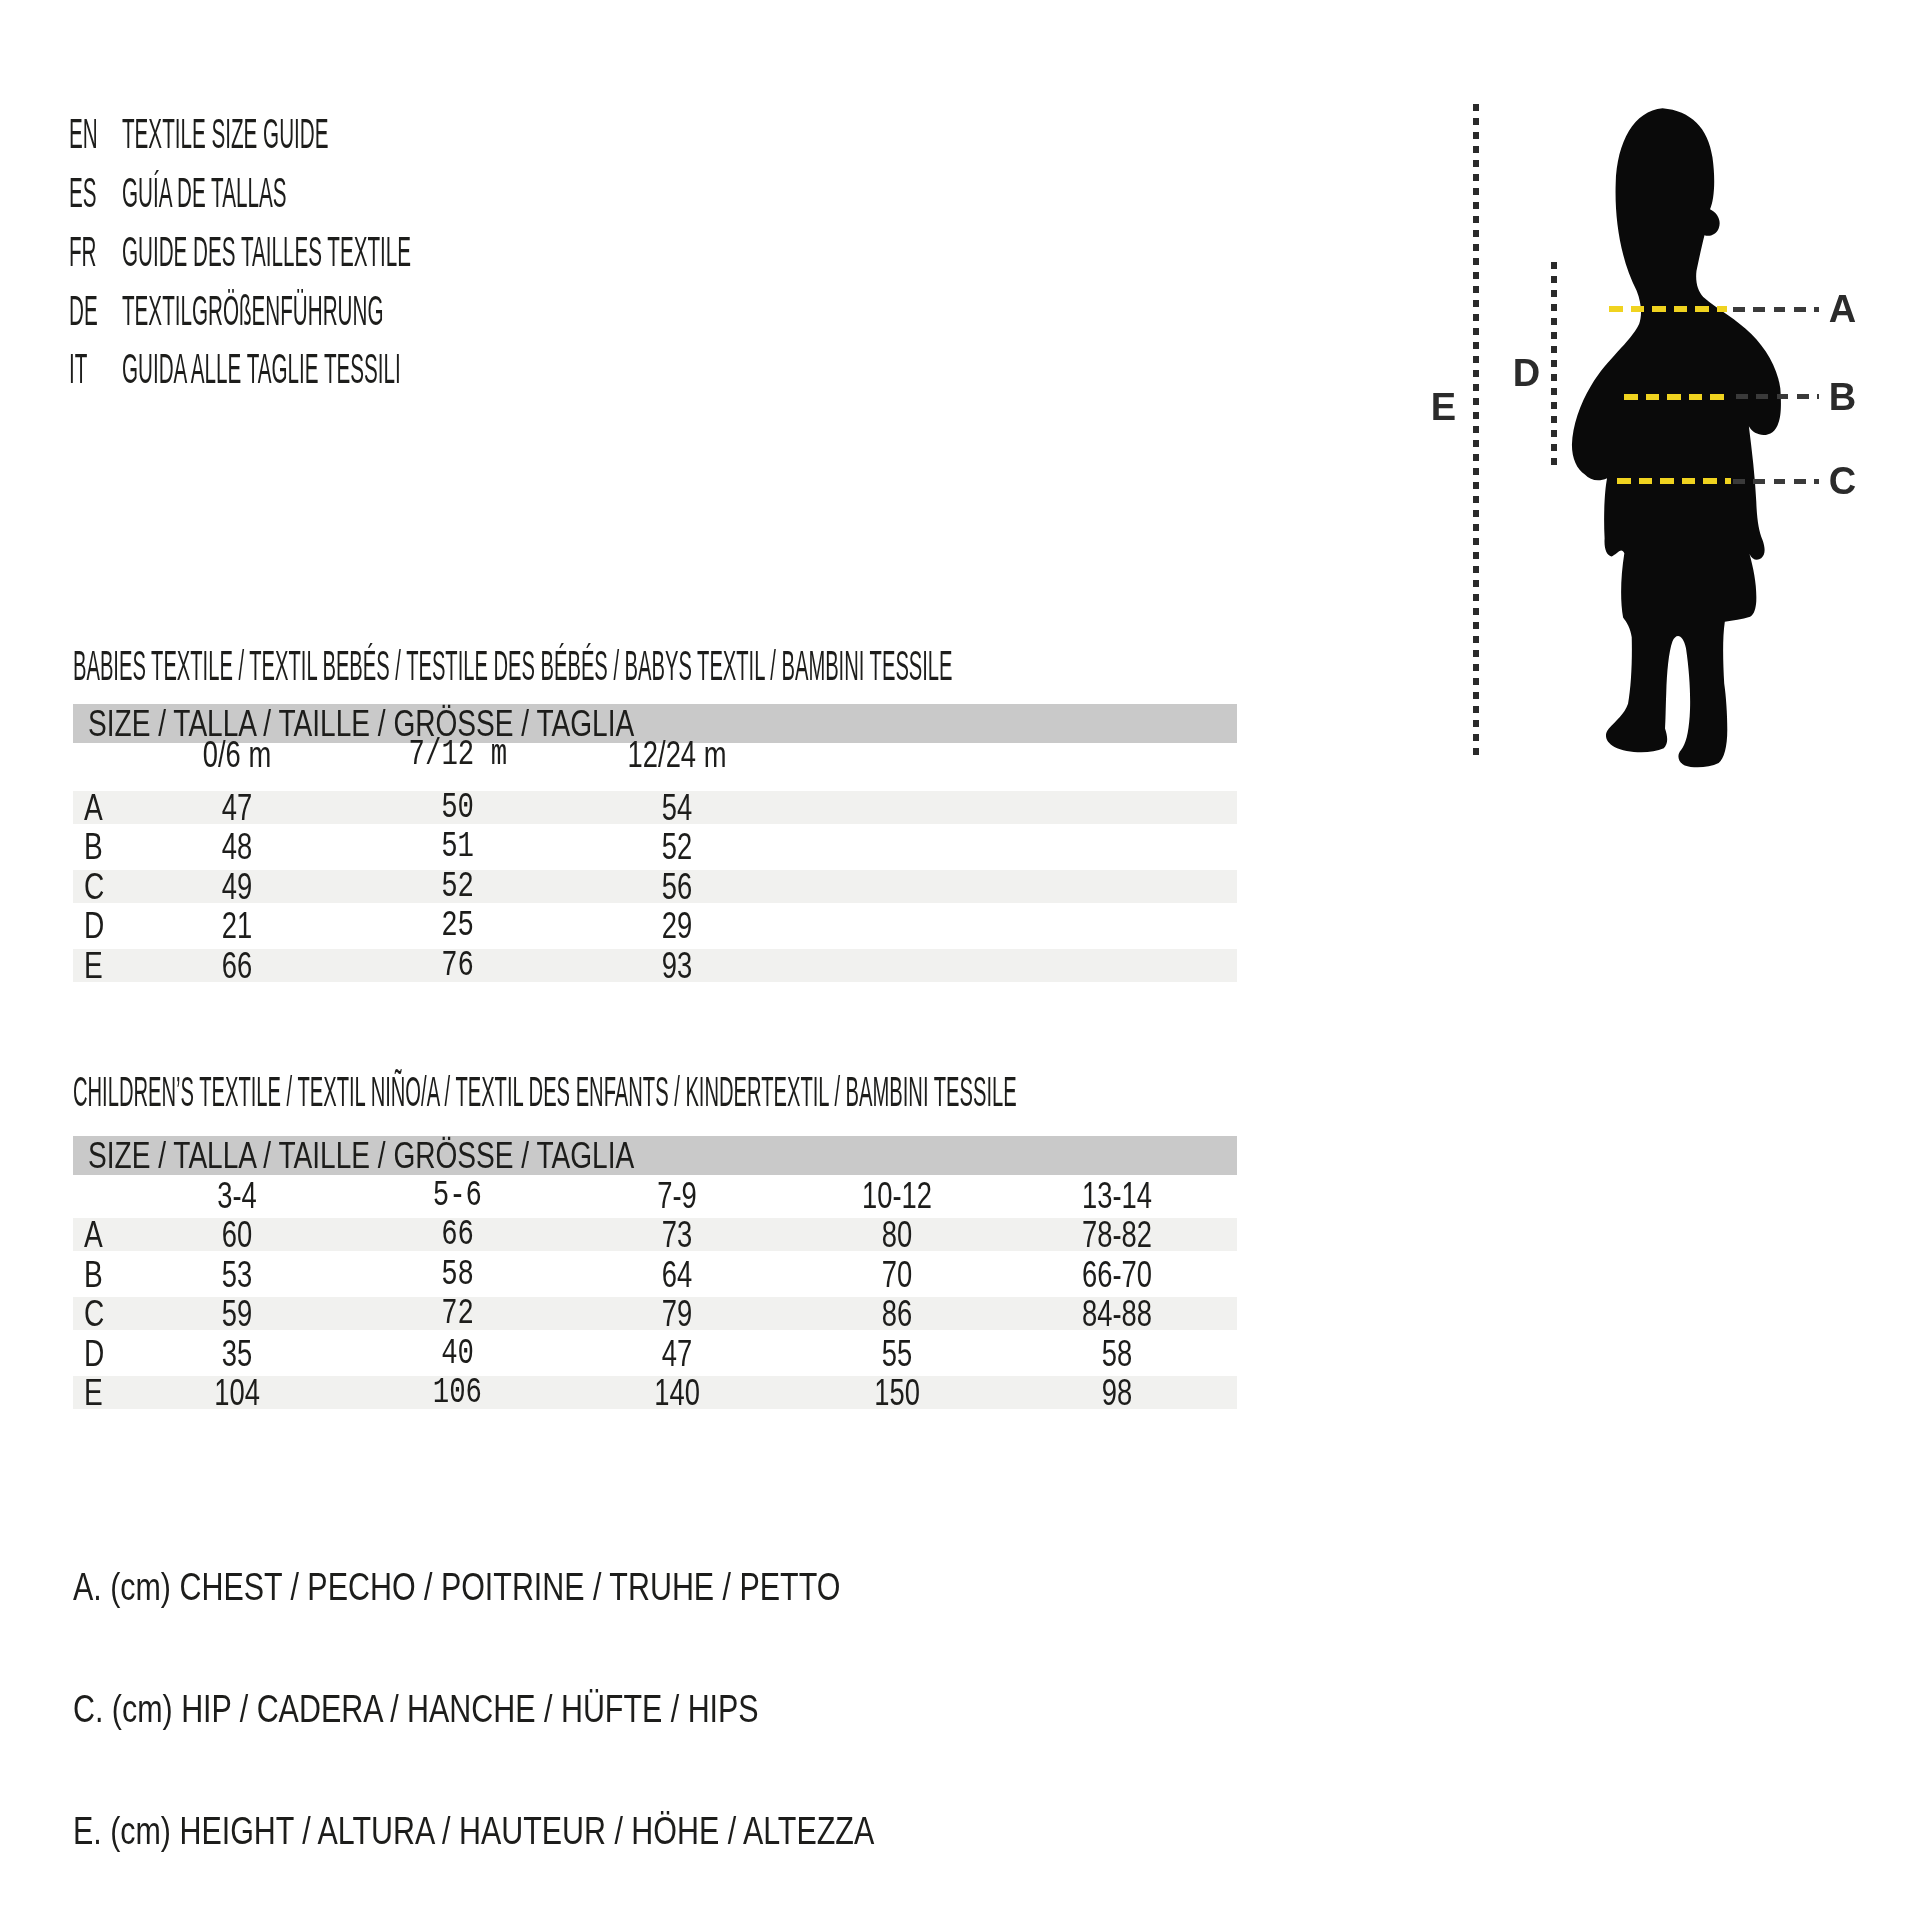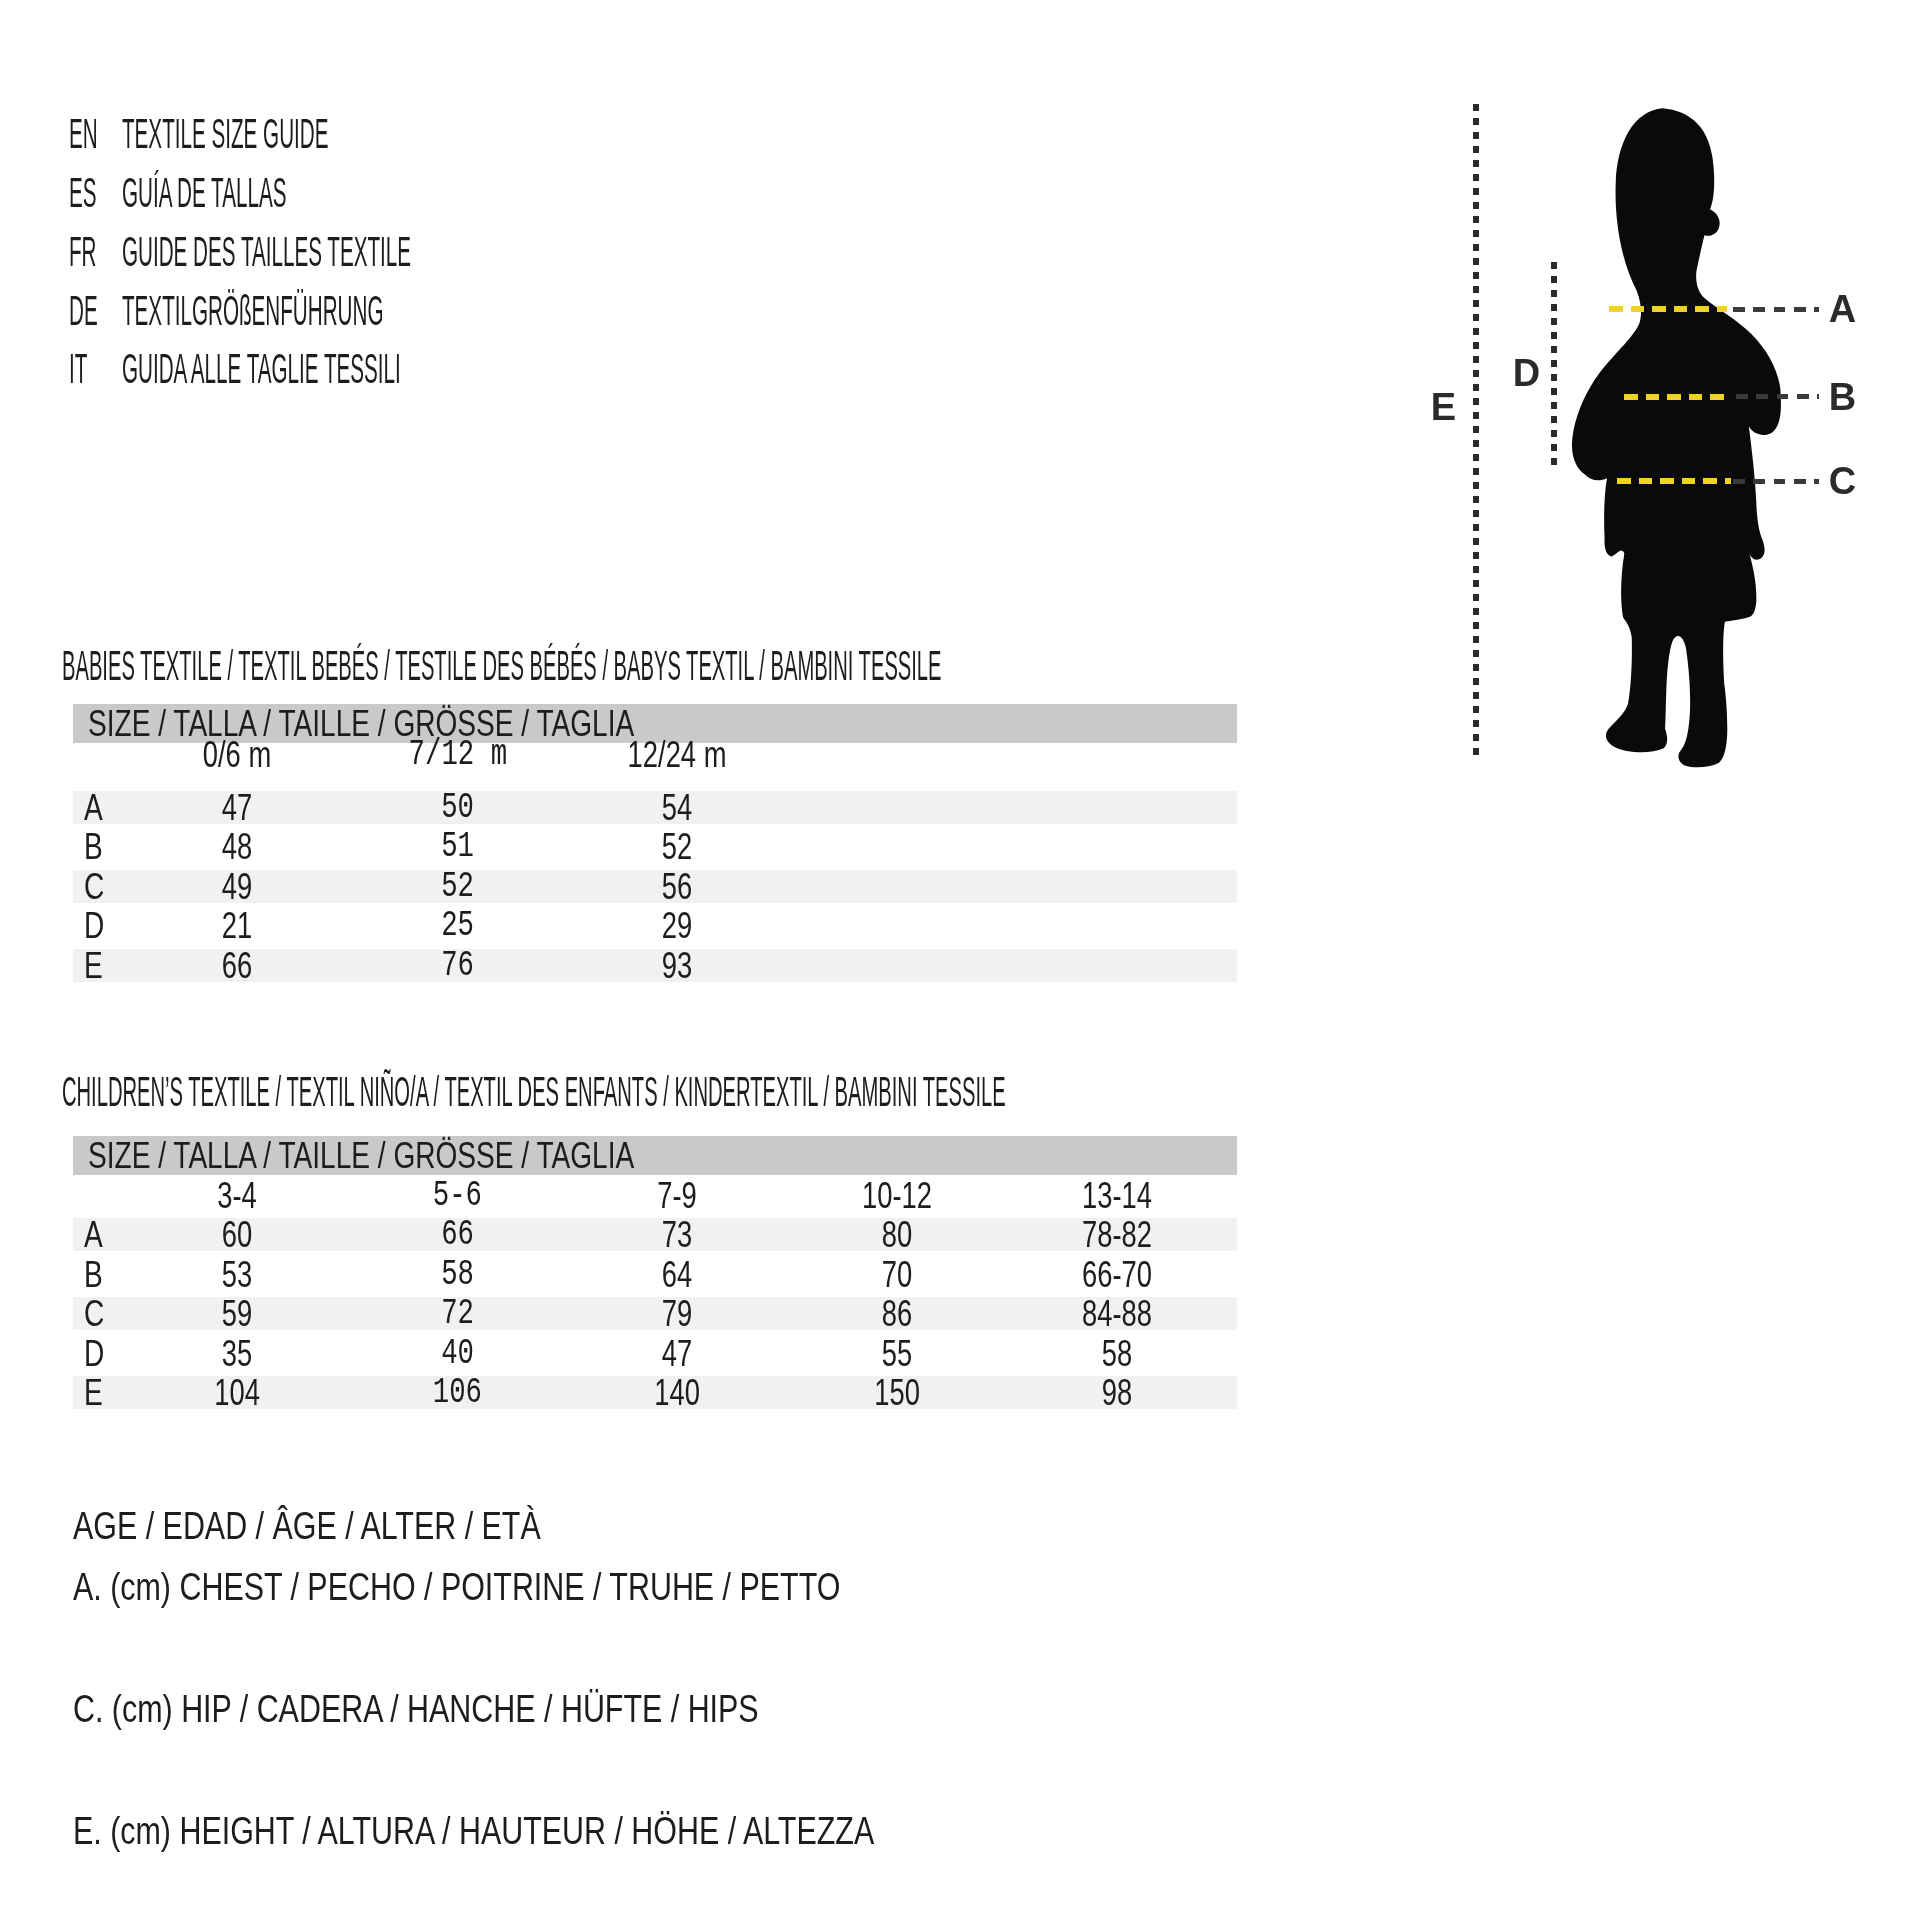--- a/index.html
+++ b/index.html
@@ -9,21 +9,21 @@
   }
   
   .cxu{display:inline-block;transform:scaleX(.48);transform-origin:0 50%;white-space:nowrap;}
   .cxm{display:inline-block;transform:scaleX(.78);transform-origin:0 50%;white-space:nowrap;}
   .cxc{display:inline-block;transform:scaleX(.76);transform-origin:50% 50%;white-space:nowrap;}
   
   .lang-row{position:absolute;left:69px;height:59px;font-size:43px;line-height:59px;}
   .lang-code{position:absolute;left:0;top:0;}
   .lang-title{position:absolute;left:53px;top:0;}
   
-  .sec-title{position:absolute;left:62px;font-size:42px;line-height:49px;}
+  .sec-title{position:absolute;left:73px;font-size:42px;line-height:49px;}
   
   .sg-table{position:absolute;left:73px;width:1164px;}
   .sg-bar{position:absolute;left:0;top:0;width:1164px;height:39px;background:#c9c9c9;}
   .sg-bar-label{position:absolute;left:15px;top:0;font-size:36px;line-height:39px;}
   .colhead{position:absolute;left:0;width:1164px;}
   .cell{position:absolute;width:209px;text-align:center;}
   .sg-row{position:absolute;left:0;width:1164px;height:39px;font-size:36px;line-height:39px;}
   .sg-row.stripe{background:#f1f1ef;box-shadow:inset 0 3.1px 0 0 #ffffff, inset 0 -3.1px 0 0 #ffffff;}
   .rowletter{position:absolute;left:11px;top:0;width:55px;text-align:left;}
   .c1{left:60px;} .c2{left:280px;font-family:Liberation Mono, monospace;} .c3{left:500px;} .c4{left:720px;} .c5{left:940px;}
@@ -223,19 +223,18 @@
     <div class="sg-row stripe" style="top:237px">
       <div class="rowletter"><span class="cxm">E</span></div>
       <div class="cell c1"><span class="cxc">104</span></div>
       <div class="cell c2"><span class="cxc">106</span></div>
       <div class="cell c3"><span class="cxc">140</span></div>
       <div class="cell c4"><span class="cxc">150</span></div>
       <div class="cell c5"><span class="cxc">98</span></div>
     </div>
   </div>
 
-  <div class="legend-row" style="top:1502px"><span class="cxm">AGE / EDAD / ÂGE / ALTER / ETÀ</span></div>
   <div class="legend-row" style="top:1563px"><span class="cxm">A. (cm) CHEST / PECHO / POITRINE / TRUHE / PETTO</span></div>
   <div class="legend-row" style="top:1685px"><span class="cxm">C. (cm) HIP / CADERA / HANCHE / HÜFTE / HIPS</span></div>
   <div class="legend-row" style="top:1807px"><span class="cxm">E. (cm) HEIGHT / ALTURA / HAUTEUR / HÖHE / ALTEZZA</span></div>
 
 </div>
 
 
 </body></html>

